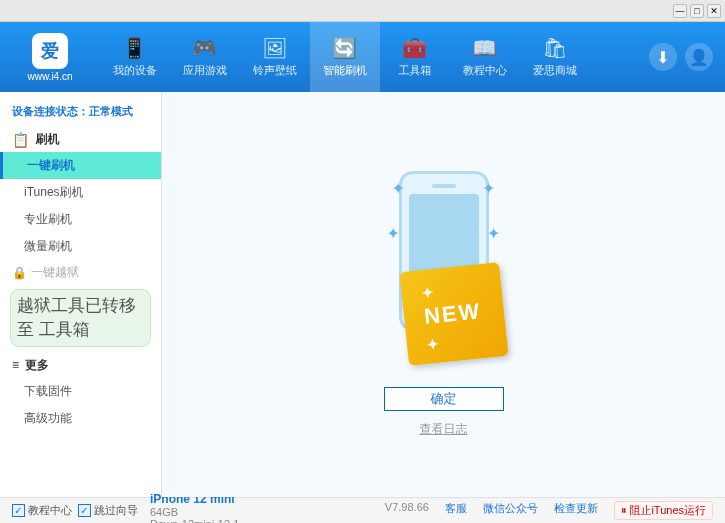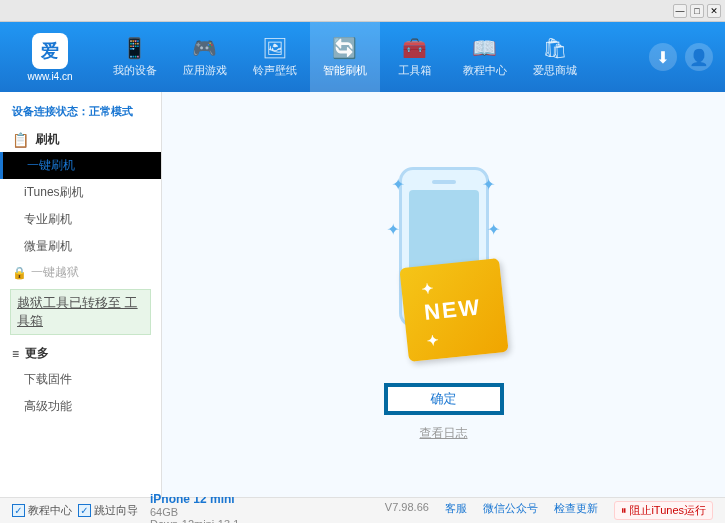--- a/index.html
+++ b/index.html
@@ -120,43 +120,43 @@
     }
     .sidebar-group-icon { margin-right: 6px; font-size: 14px; color: #1976d2; }
     .sidebar-item {
       padding: 5px 12px 5px 24px;
       font-size: 12px;
       color: #555;
       cursor: pointer;
     }
     .sidebar-item.active {
       color: #1976d2;
-      background: #000000;
+      background: #5eead4;
       border-left: 3px solid #1976d2;
+      font-weight: bold;
     }
 
     .sidebar-disabled {
       padding: 4px 12px;
       font-size: 12px;
       color: #aaa;
       display: flex;
       align-items: center;
     }
     .sidebar-disabled-icon { margin-right: 4px; }
 
     .sidebar-notice {
       margin: 4px 10px;
       background: #e8f5e9;
       border: 1px solid #c8e6c9;
-      border-radius: 0;
+      border-radius: 9px;
       padding: 4px 6px;
-      font-size: 13px;
+      font-size: 17px;
       color: #555;
       line-height: 1.4;
-      text-decoration: underline;
     }
 
     .sidebar-more-header {
       display: flex; align-items: center;
       padding: 6px 12px 4px;
       font-size: 12px; color: #333; font-weight: bold;
     }
     .sidebar-more-icon { margin-right: 6px; font-size: 12px; }
 
     
@@ -251,22 +251,22 @@
     }
 
     .success-text {
       font-size: 18px;
       color: #333;
       margin-bottom: 20px;
     }
 
     .btn-confirm {
       width: 120px;
-      height: 32px;
-      border: 4px solid #0369a1;
+      height: 24px;
+      border: 1px solid #0369a1;
       background: #fff;
       color: #1976d2;
       border-radius: 0;
       font-size: 13px;
       cursor: pointer;
       display: flex; align-items: center; justify-content: center;
       margin-bottom: 10px;
     }
 
     .link-daily {

